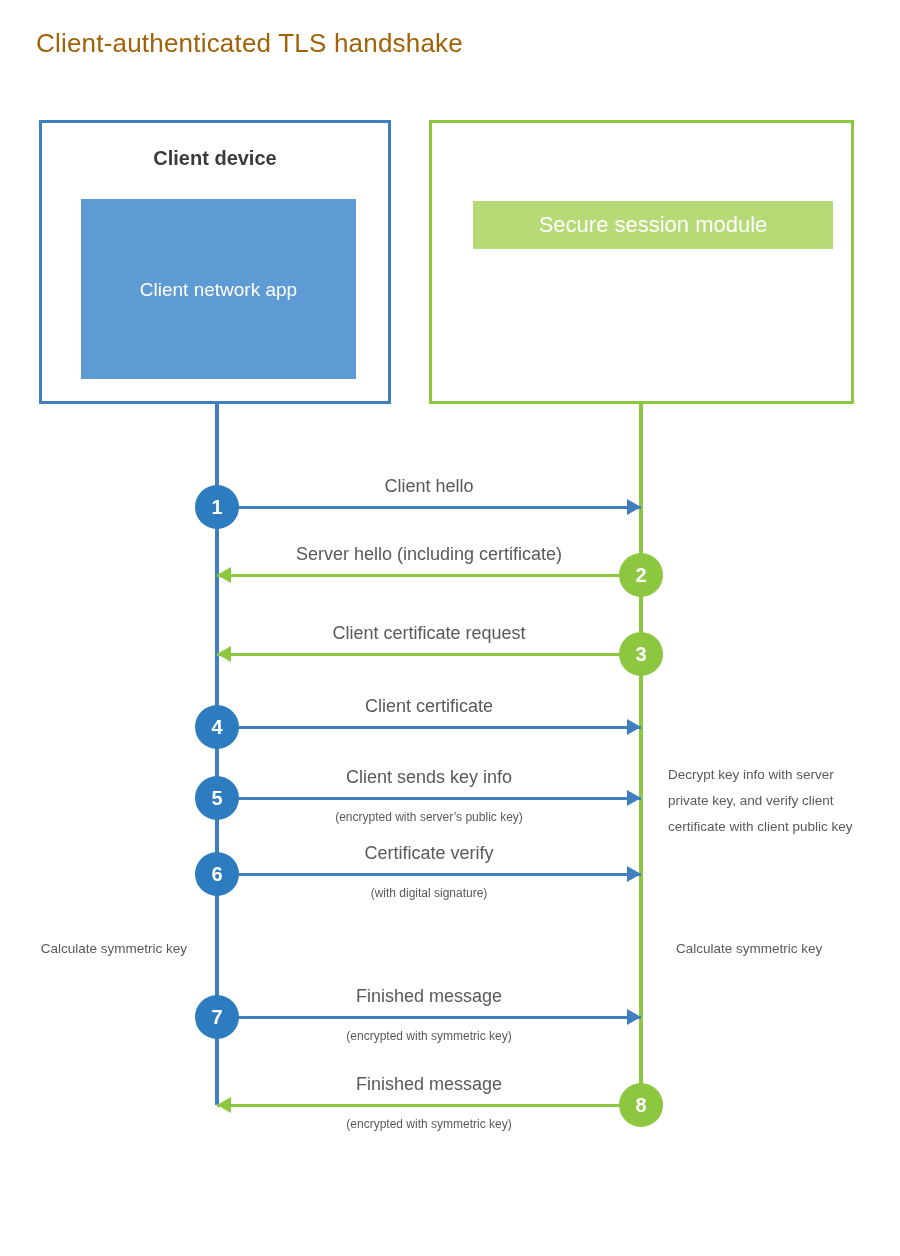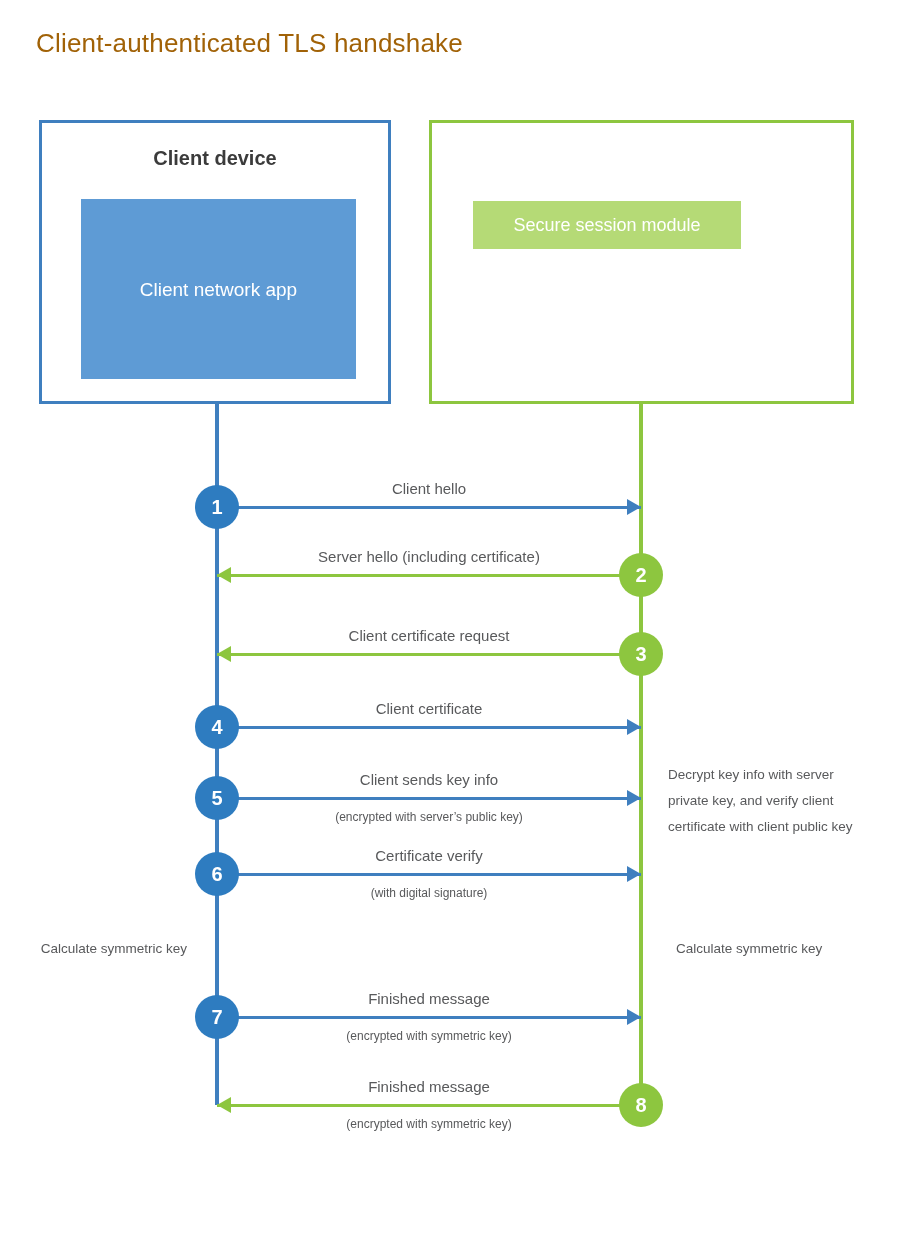--- a/index.html
+++ b/index.html
@@ -72,25 +72,25 @@
     line-height: 27px;
     display: flex;
     align-items: center;
     justify-content: center;
     text-align: center;
   }
 
   .server-block {
     position: absolute;
     left: 41px;
-    width: 268px;
+    width: 360px;
     height: 48px;
     background: #b5da76;
     color: #ffffff;
-    font-size: 18px;
+    font-size: 22px;
     display: flex;
     align-items: center;
     justify-content: center;
     text-align: center;
   }
   .server-block.b0 { top: 78px; }
   .server-block.b1 { top: 140px; }
   .server-block.b2 { top: 202px; }
 
   
@@ -146,21 +146,21 @@
     left: 0;
     border-right: 14px solid #8dc63f;
   }
 
   .msg-label {
     position: absolute;
     left: 0;
     width: 100%;
     bottom: 10px;
     text-align: center;
-    font-size: 15px;
+    font-size: 18px;
     color: #58595b;
     white-space: nowrap;
   }
   .msg-sub {
     position: absolute;
     left: 0;
     width: 100%;
     top: 12px;
     text-align: center;
     font-size: 12px;

